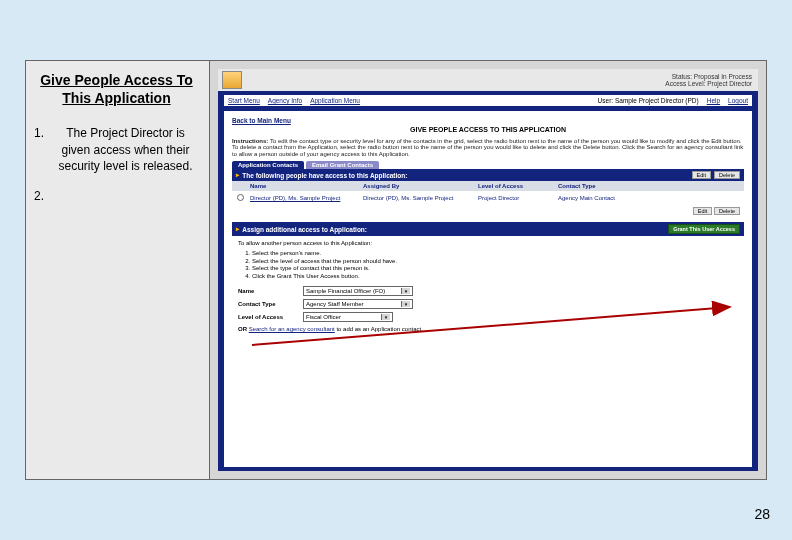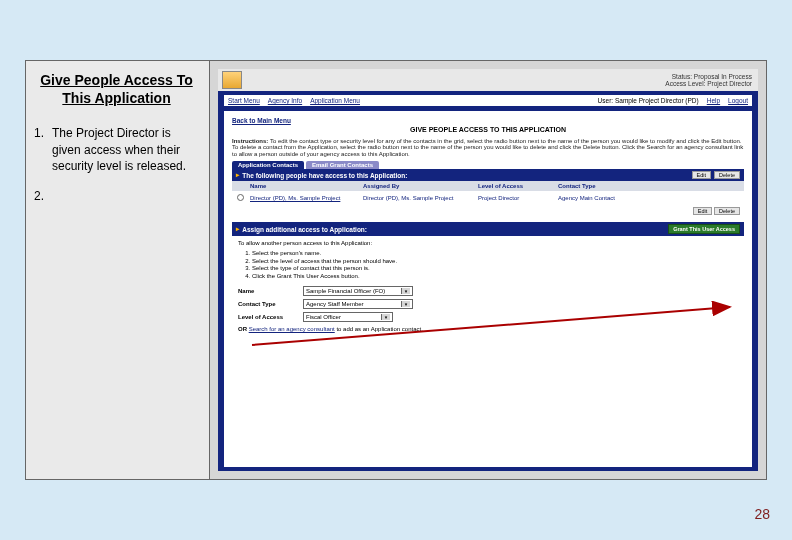--- a/index.html
+++ b/index.html
@@ -40,21 +40,21 @@
   }
   .left-list li {
     display: flex;
     margin-bottom: 14px;
     line-height: 1.35;
   }
   .left-list .num {
     width: 18px;
     flex-shrink: 0;
   }
-  .left-list .txt { flex: 1; }
+  .left-list .txt { flex: 1; text-align: center; }
 
   .screenshot {
     flex: 1;
     background: #d6d6d6;
     border: 1px solid #666;
     border-left: none;
     position: relative;
     overflow: hidden;
   }
   .app-frame {
@@ -233,21 +233,21 @@
     position: absolute;
     pointer-events: none;
     z-index: 50;
   }
 
   .page-num {
     position: absolute;
     right: 22px;
     bottom: 18px;
     font-size: 14px;
-    color: #7f1d1d;
+    color: #000000;
   }
 </style>
 </head>
 <body>
 
 <div class="slide">
   <div class="left-panel">
     <div class="left-title">Give People Access To This Application</div>
     <ol class="left-list">
       <li>

